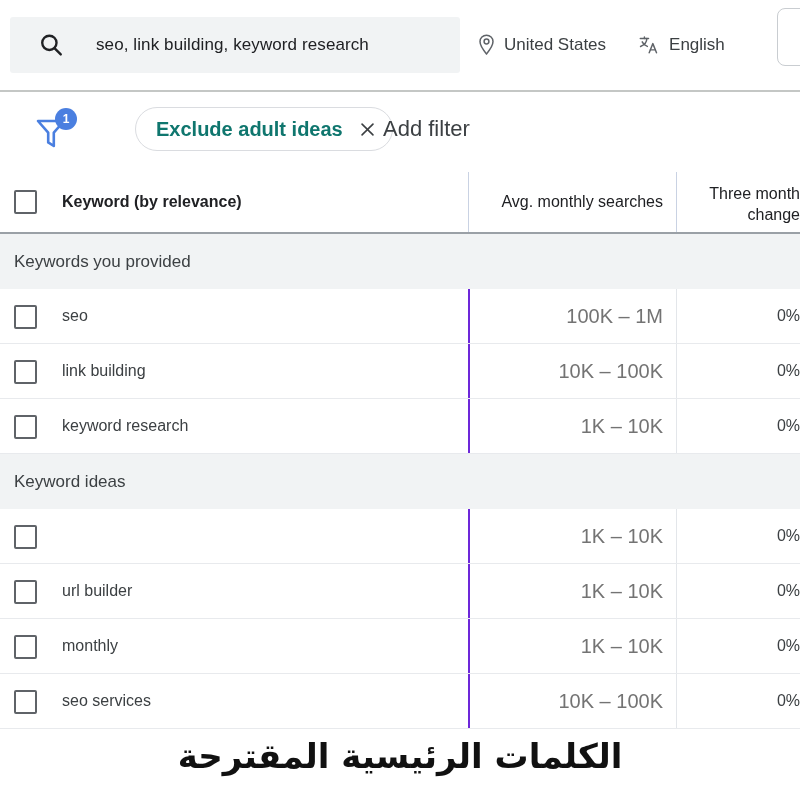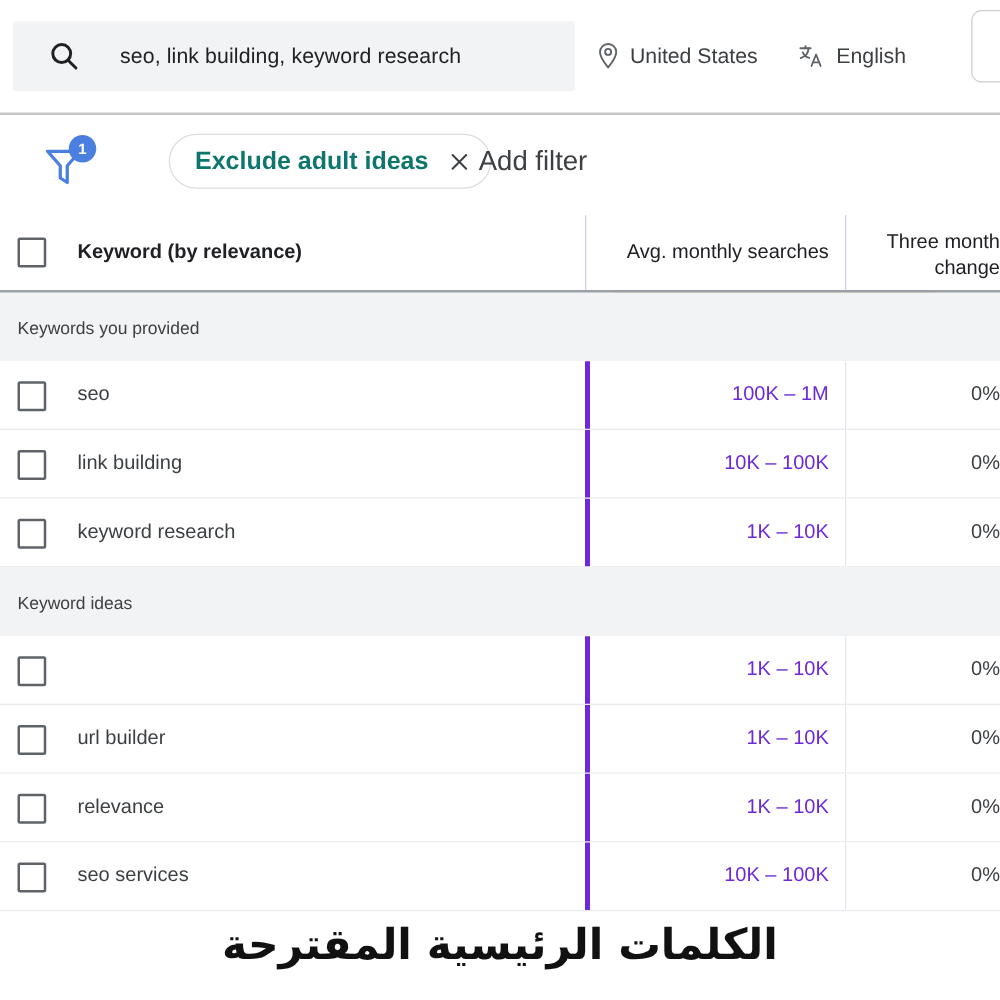--- a/index.html
+++ b/index.html
@@ -215,21 +215,21 @@
     box-sizing: border-box;
     background: #ffffff;
   }
 
   .section-row {
     height: 55px;
     background: #f1f3f4;
     display: flex;
     align-items: center;
     padding-left: 14px;
-    font-size: 14px;
+    font-size: 17px;
     color: #3c4043;
     box-sizing: border-box;
   }
 
   .row {
     position: relative;
     height: 55px;
     border-bottom: 1px solid #e8eaed;
     background: #ffffff;
     box-sizing: border-box;
@@ -257,28 +257,28 @@
     box-sizing: border-box;
     font-size: 16px;
     color: #3c4043;
   }
   .cell-searches {
     position: absolute;
     left: 468px;
     top: 0;
     width: 208px;
     height: 100%;
-    border-left: 4px solid #6d28d9;
+    border-left: 2px solid #6d28d9;
     box-sizing: border-box;
     display: flex;
     align-items: center;
     justify-content: flex-end;
     padding-right: 13px;
-    font-size: 16px;
-    color: #6d28d9;
+    font-size: 20px;
+    color: #737373;
   }
   .cell-change {
     position: absolute;
     left: 676px;
     top: 0;
     width: 124px;
     height: 100%;
     border-left: 1px solid #e3e6ea;
     box-sizing: border-box;
     display: flex;
@@ -401,21 +401,21 @@
         <div class="cell-change">0%</div>
       </div>
       <div class="row">
         <div class="row-checkbox"></div>
         <div class="cell-keyword">url builder</div>
         <div class="cell-searches">1K – 10K</div>
         <div class="cell-change">0%</div>
       </div>
       <div class="row">
         <div class="row-checkbox"></div>
-        <div class="cell-keyword">relevance</div>
+        <div class="cell-keyword">monthly</div>
         <div class="cell-searches">1K – 10K</div>
         <div class="cell-change">0%</div>
       </div>
       <div class="row">
         <div class="row-checkbox"></div>
         <div class="cell-keyword">seo services</div>
         <div class="cell-searches">10K – 100K</div>
         <div class="cell-change">0%</div>
       </div>
     </div>

